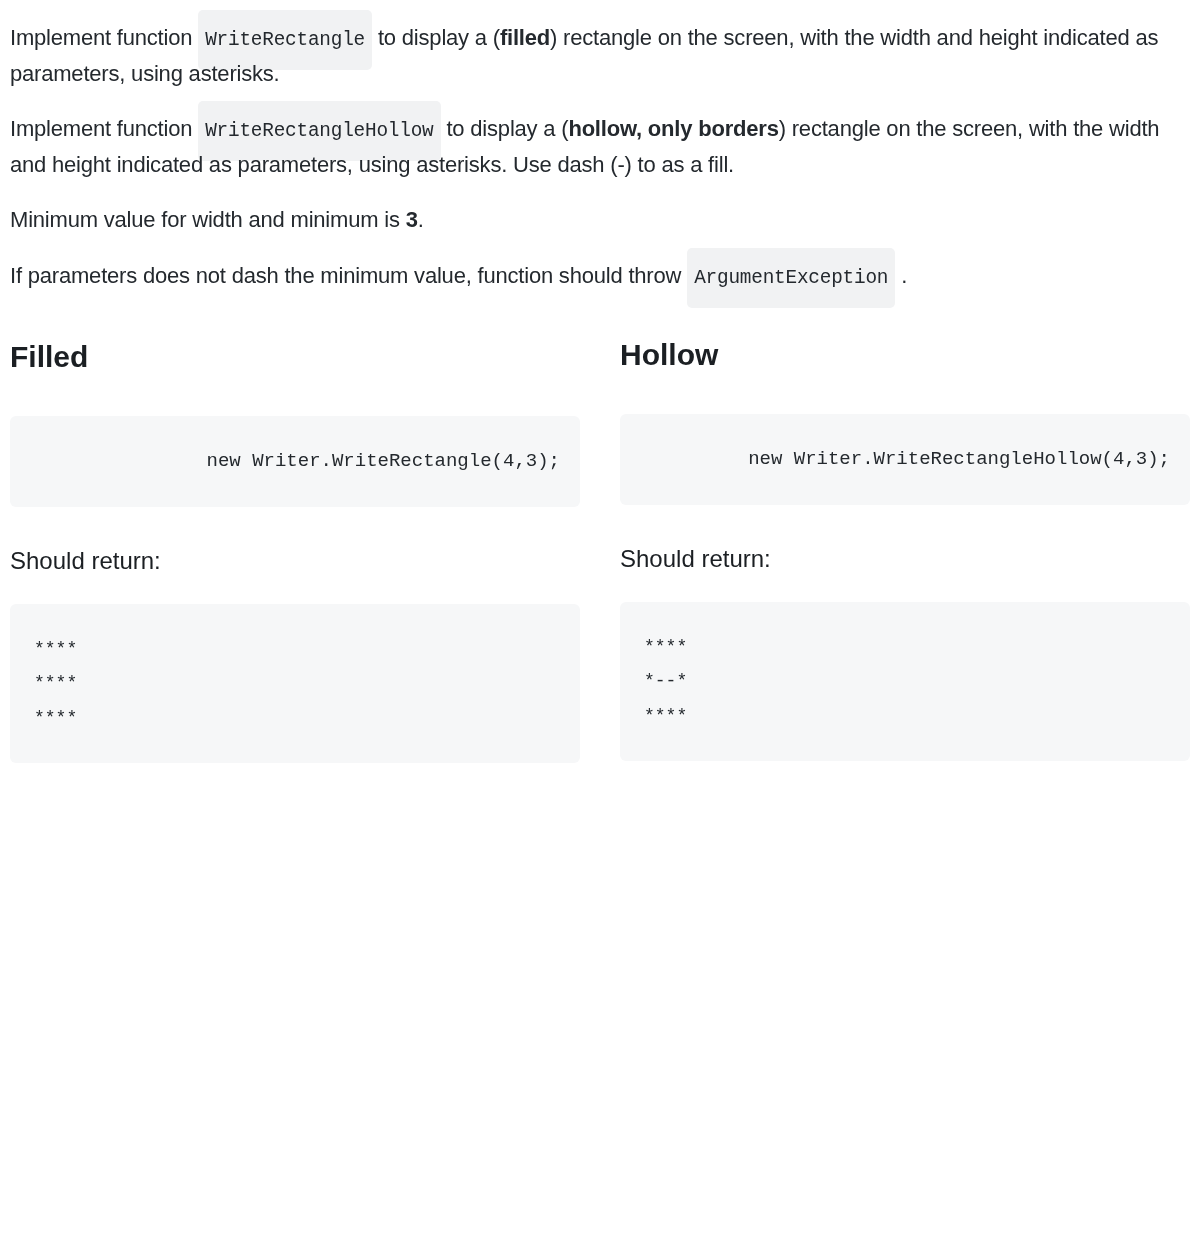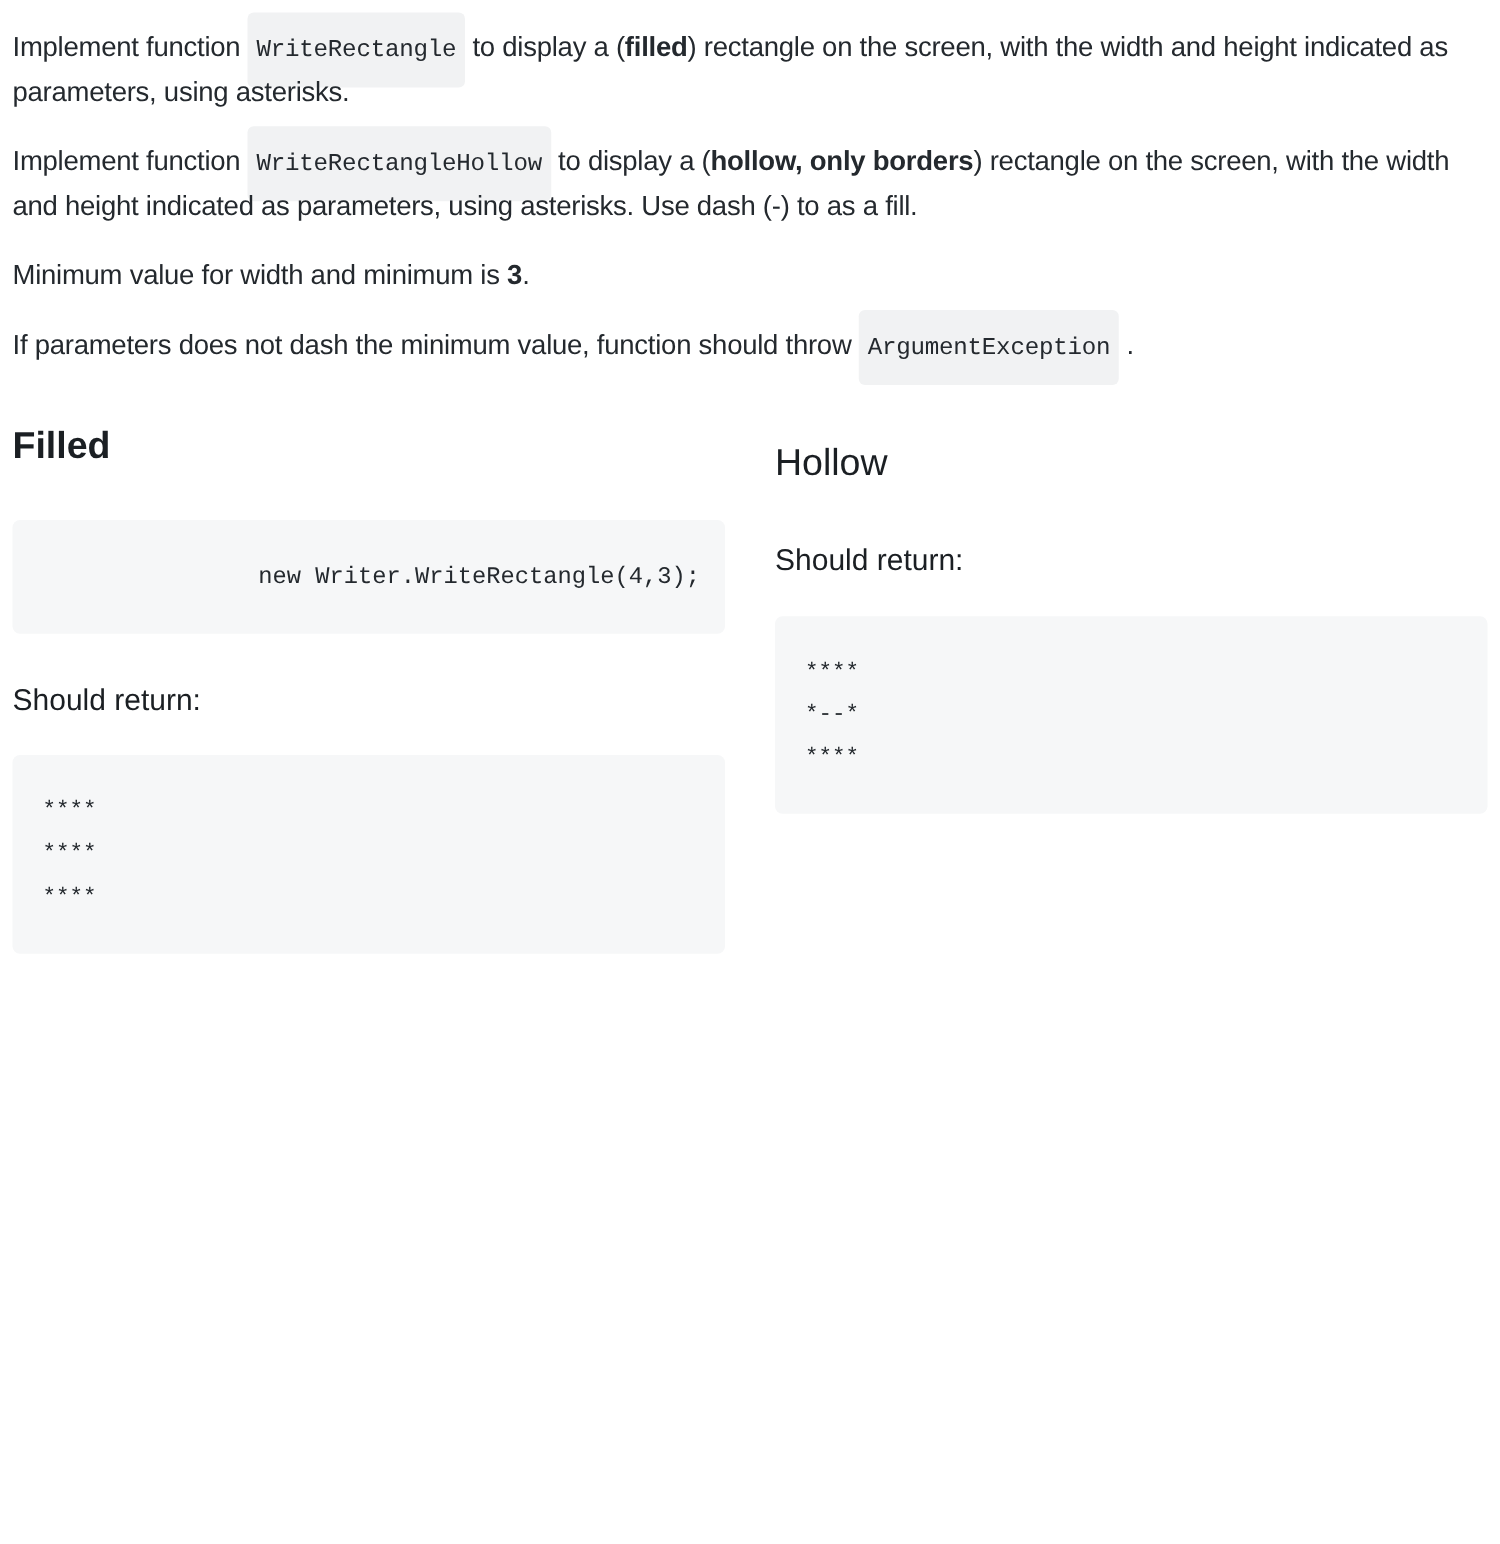--- a/index.html
+++ b/index.html
@@ -40,22 +40,22 @@
       flex: 1;
     }
     h2 {
       font-size: 30px;
       font-weight: 600;
       margin-bottom: 35px;
       margin-top: 10px;
       color: #1b1f23;
     }
     .column.right h2 {
-      font-weight: 400;
-      margin-top: 24px;
+      font-weight: 700;
+      margin-top: 8px;
     }
     .code-block {
       background-color: #f6f7f8;
       border-radius: 6px;
       padding: 30px 20px;
       font-family: "SFMono-Regular", Consolas, "Liberation Mono", Menlo, monospace;
       font-size: 19px;
       color: #24292e;
       margin-bottom: 35px;
       text-align: right;
@@ -98,18 +98,19 @@
   <div class="column left">
     <h2>Filled</h2>
     <div class="code-block">new Writer.WriteRectangle(4,3);</div>
     <div class="should-return">Should return:</div>
     <div class="code-block output">****
 ****
 ****</div>
   </div>
   <div class="column right">
     <h2>Hollow</h2>
+    <div class="code-block">new Writer.WriteRectangleHollow(4,3);</div>
     <div class="should-return">Should return:</div>
     <div class="code-block output">****
 *--*
 ****</div>
   </div>
 </div>
 
 </body></html>

